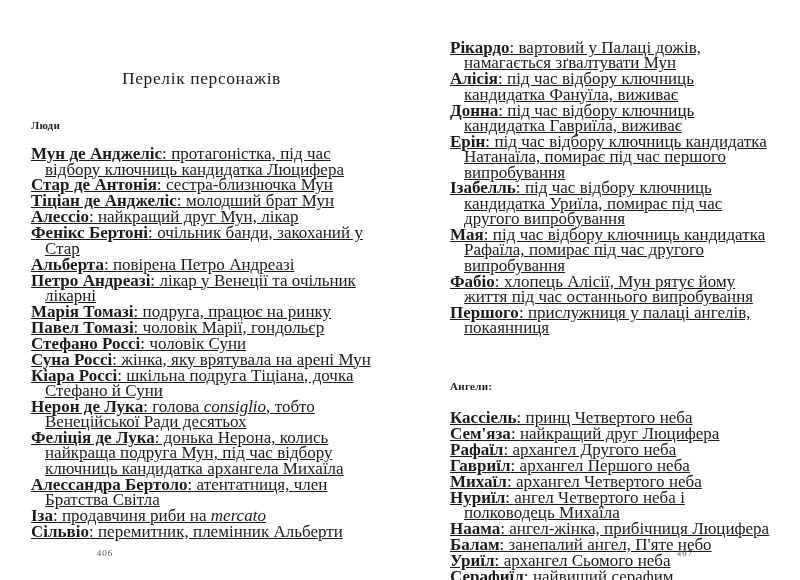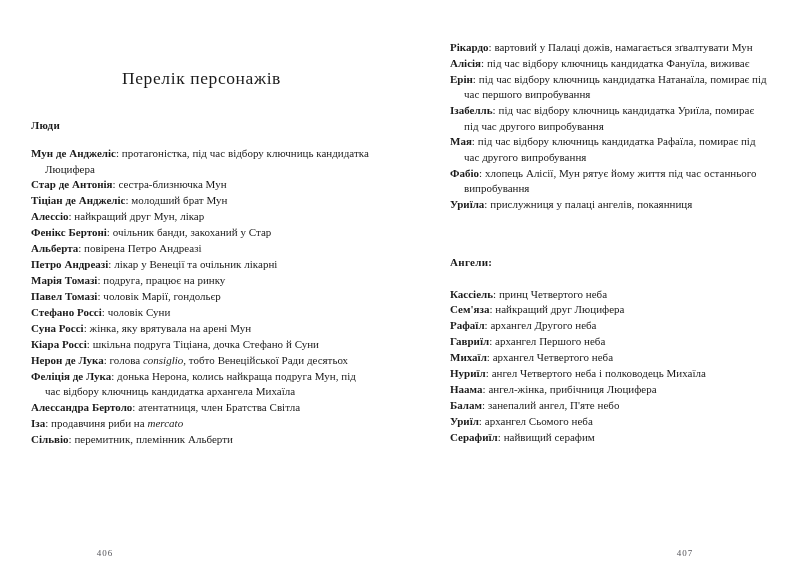--- a/index.html
+++ b/index.html
@@ -70,27 +70,28 @@
     margin-bottom: 17px;
   }
 
   .entry-list {
     list-style: none;
     margin: 0;
     padding: 0;
   }
 
   .entry {
-    font-size: 11px;
+    font-size: 17px;
     line-height: 15.35px;
     text-indent: -14px;
     padding-left: 14px;
     margin: 0 0 0.6px 0;
     text-align: left;
     word-spacing: 0.1px;
+    text-decoration: underline;
   }
 
   .entry .nm {
     font-weight: 700;
   }
 
   .entry .it {
     font-style: italic;
   }
 
@@ -151,25 +152,26 @@
   </div>
 
   <div class="gutter"></div>
 
   <div class="page page-right">
     <div class="page-body">
 
       <ul class="entry-list" id="right-human-entries">
           <li class="entry"><span class="nm">Рікардо</span><span>: вартовий у Палаці дожів, намагається зґвалтувати Мун</span></li>
           <li class="entry"><span class="nm">Алісія</span><span>: під час відбору ключниць кандидатка Фануїла, виживає</span></li>
+          <li class="entry"><span class="nm">Донна</span><span>: під час відбору ключниць кандидатка Гавриїла, виживає</span></li>
           <li class="entry"><span class="nm">Ерін</span><span>: під час відбору ключниць кандидатка Натанаїла, помирає під час першого випробування</span></li>
           <li class="entry"><span class="nm">Ізабелль</span><span>: під час відбору ключниць кандидатка Уриїла, помирає під час другого випробування</span></li>
           <li class="entry"><span class="nm">Мая</span><span>: під час відбору ключниць кандидатка Рафаїла, помирає під час другого випробування</span></li>
           <li class="entry"><span class="nm">Фабіо</span><span>: хлопець Алісії, Мун рятує йому життя під час останнього випробування</span></li>
-          <li class="entry"><span class="nm">Уриїла</span><span>: прислужниця у палаці ангелів, покаянниця</span></li>
+          <li class="entry"><span class="nm">Першого</span><span>: прислужниця у палаці ангелів, покаянниця</span></li>
         </ul>
 
       <h2 class="section-heading angels">Ангели:</h2>
 
       <ul class="entry-list" id="right-angel-entries">
           <li class="entry"><span class="nm">Кассіель</span><span>: принц Четвертого неба</span></li>
           <li class="entry"><span class="nm">Сем'яза</span><span>: найкращий друг Люцифера</span></li>
           <li class="entry"><span class="nm">Рафаїл</span><span>: архангел Другого неба</span></li>
           <li class="entry"><span class="nm">Гавриїл</span><span>: архангел Першого неба</span></li>
           <li class="entry"><span class="nm">Михаїл</span><span>: архангел Четвертого неба</span></li>

